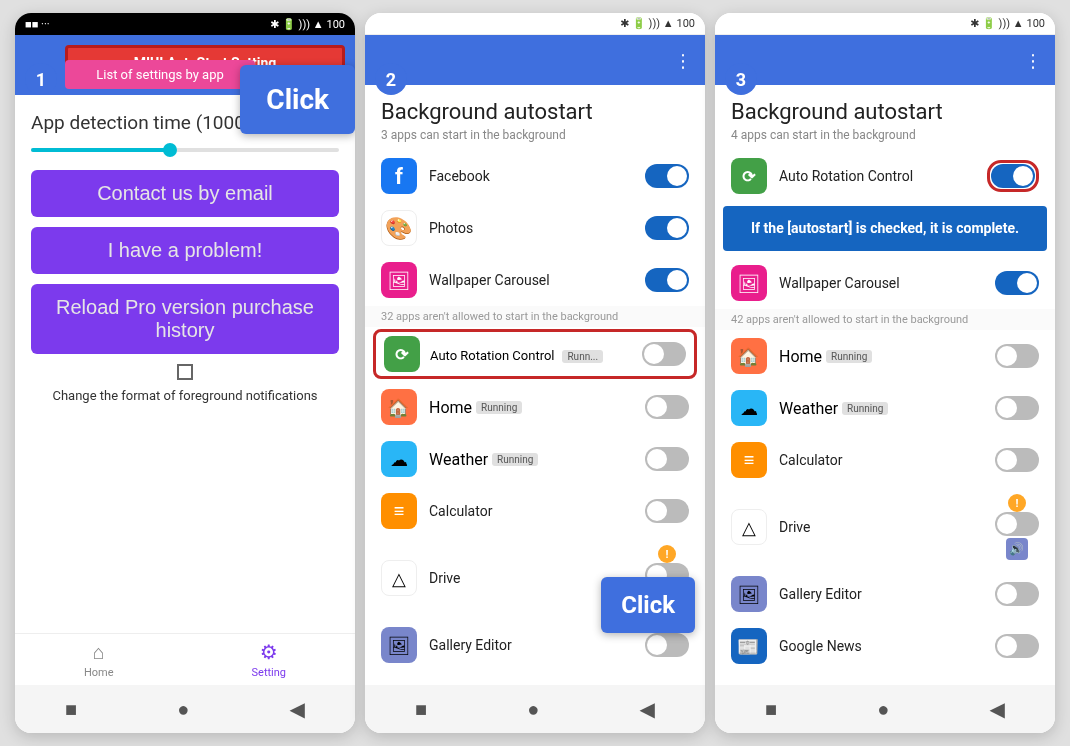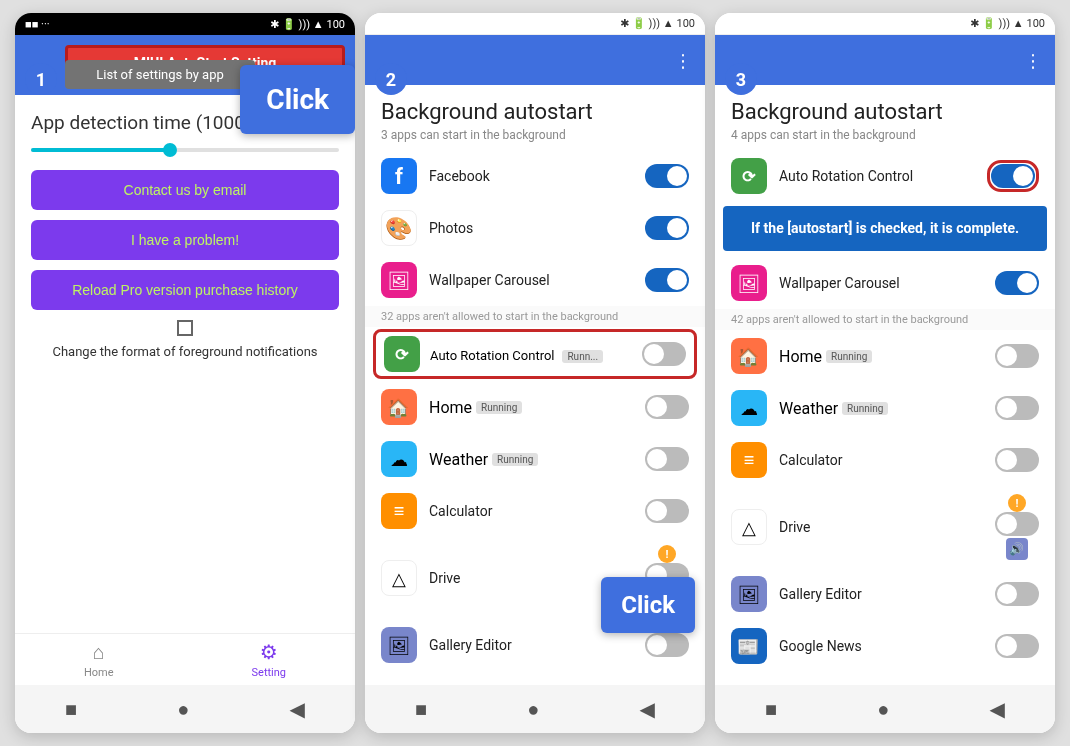--- a/index.html
+++ b/index.html
@@ -85,21 +85,21 @@
       font-weight: bold;
       padding: 18px 26px;
       border-radius: 6px;
       position: absolute;
       top: 28px;
       right: -10px;
       z-index: 20;
       box-shadow: 0 2px 8px rgba(0,0,0,0.3);
     }
     .list-settings-btn {
-      background: #737373;
+      background: #ec4899;
       color: #fff;
       font-size: 13px;
       padding: 7px 24px;
       border-radius: 4px;
       position: absolute;
       bottom: 6px;
       left: 50px;
       right: 100px;
       text-align: center;
     }
@@ -133,25 +133,25 @@
       width: 14px;
       height: 14px;
       background: #00bcd4;
       border-radius: 50%;
       position: absolute;
       top: -5px;
       left: 43%;
     }
     .purple-btn {
       background: #7c3aed;
-      color: #bef264;
+      color: #e5e5e5;
       border: none;
       border-radius: 6px;
       padding: 12px;
-      font-size: 14px;
+      font-size: 20px;
       font-weight: 500;
       text-align: center;
       cursor: pointer;
     }
     .checkbox-row {
       display: flex;
       align-items: center;
       gap: 8px;
       font-size: 13px;
       color: #333;

